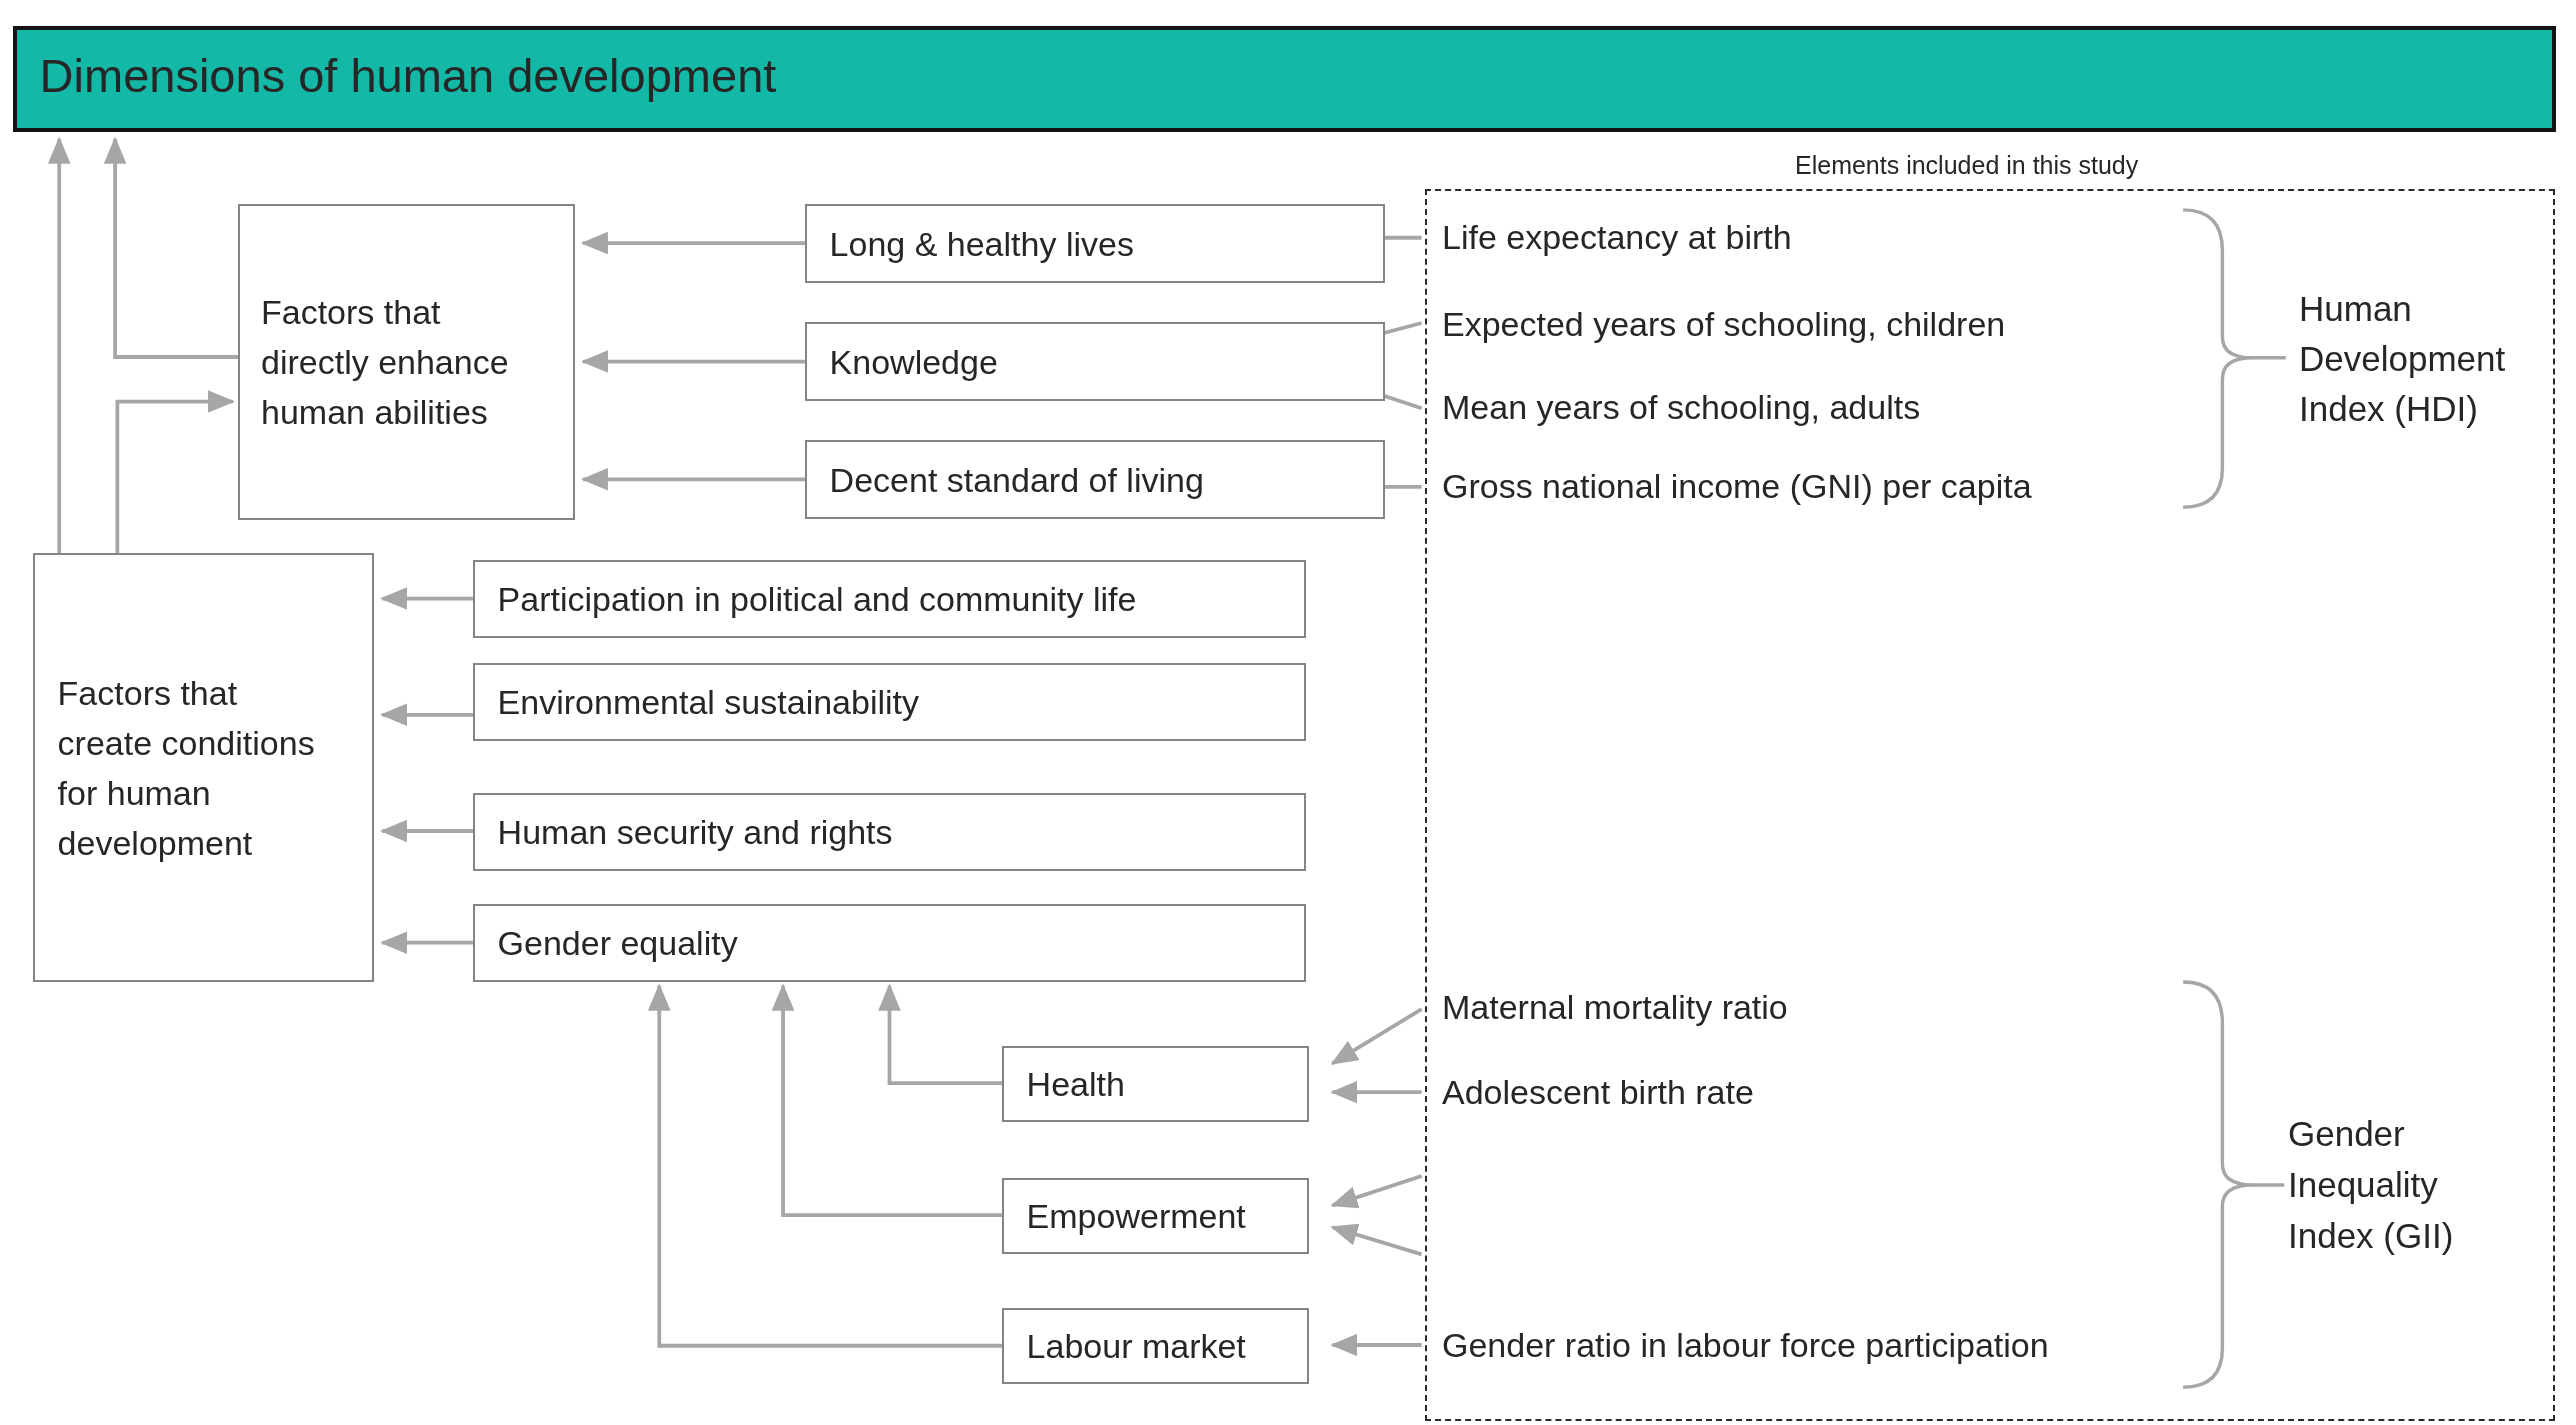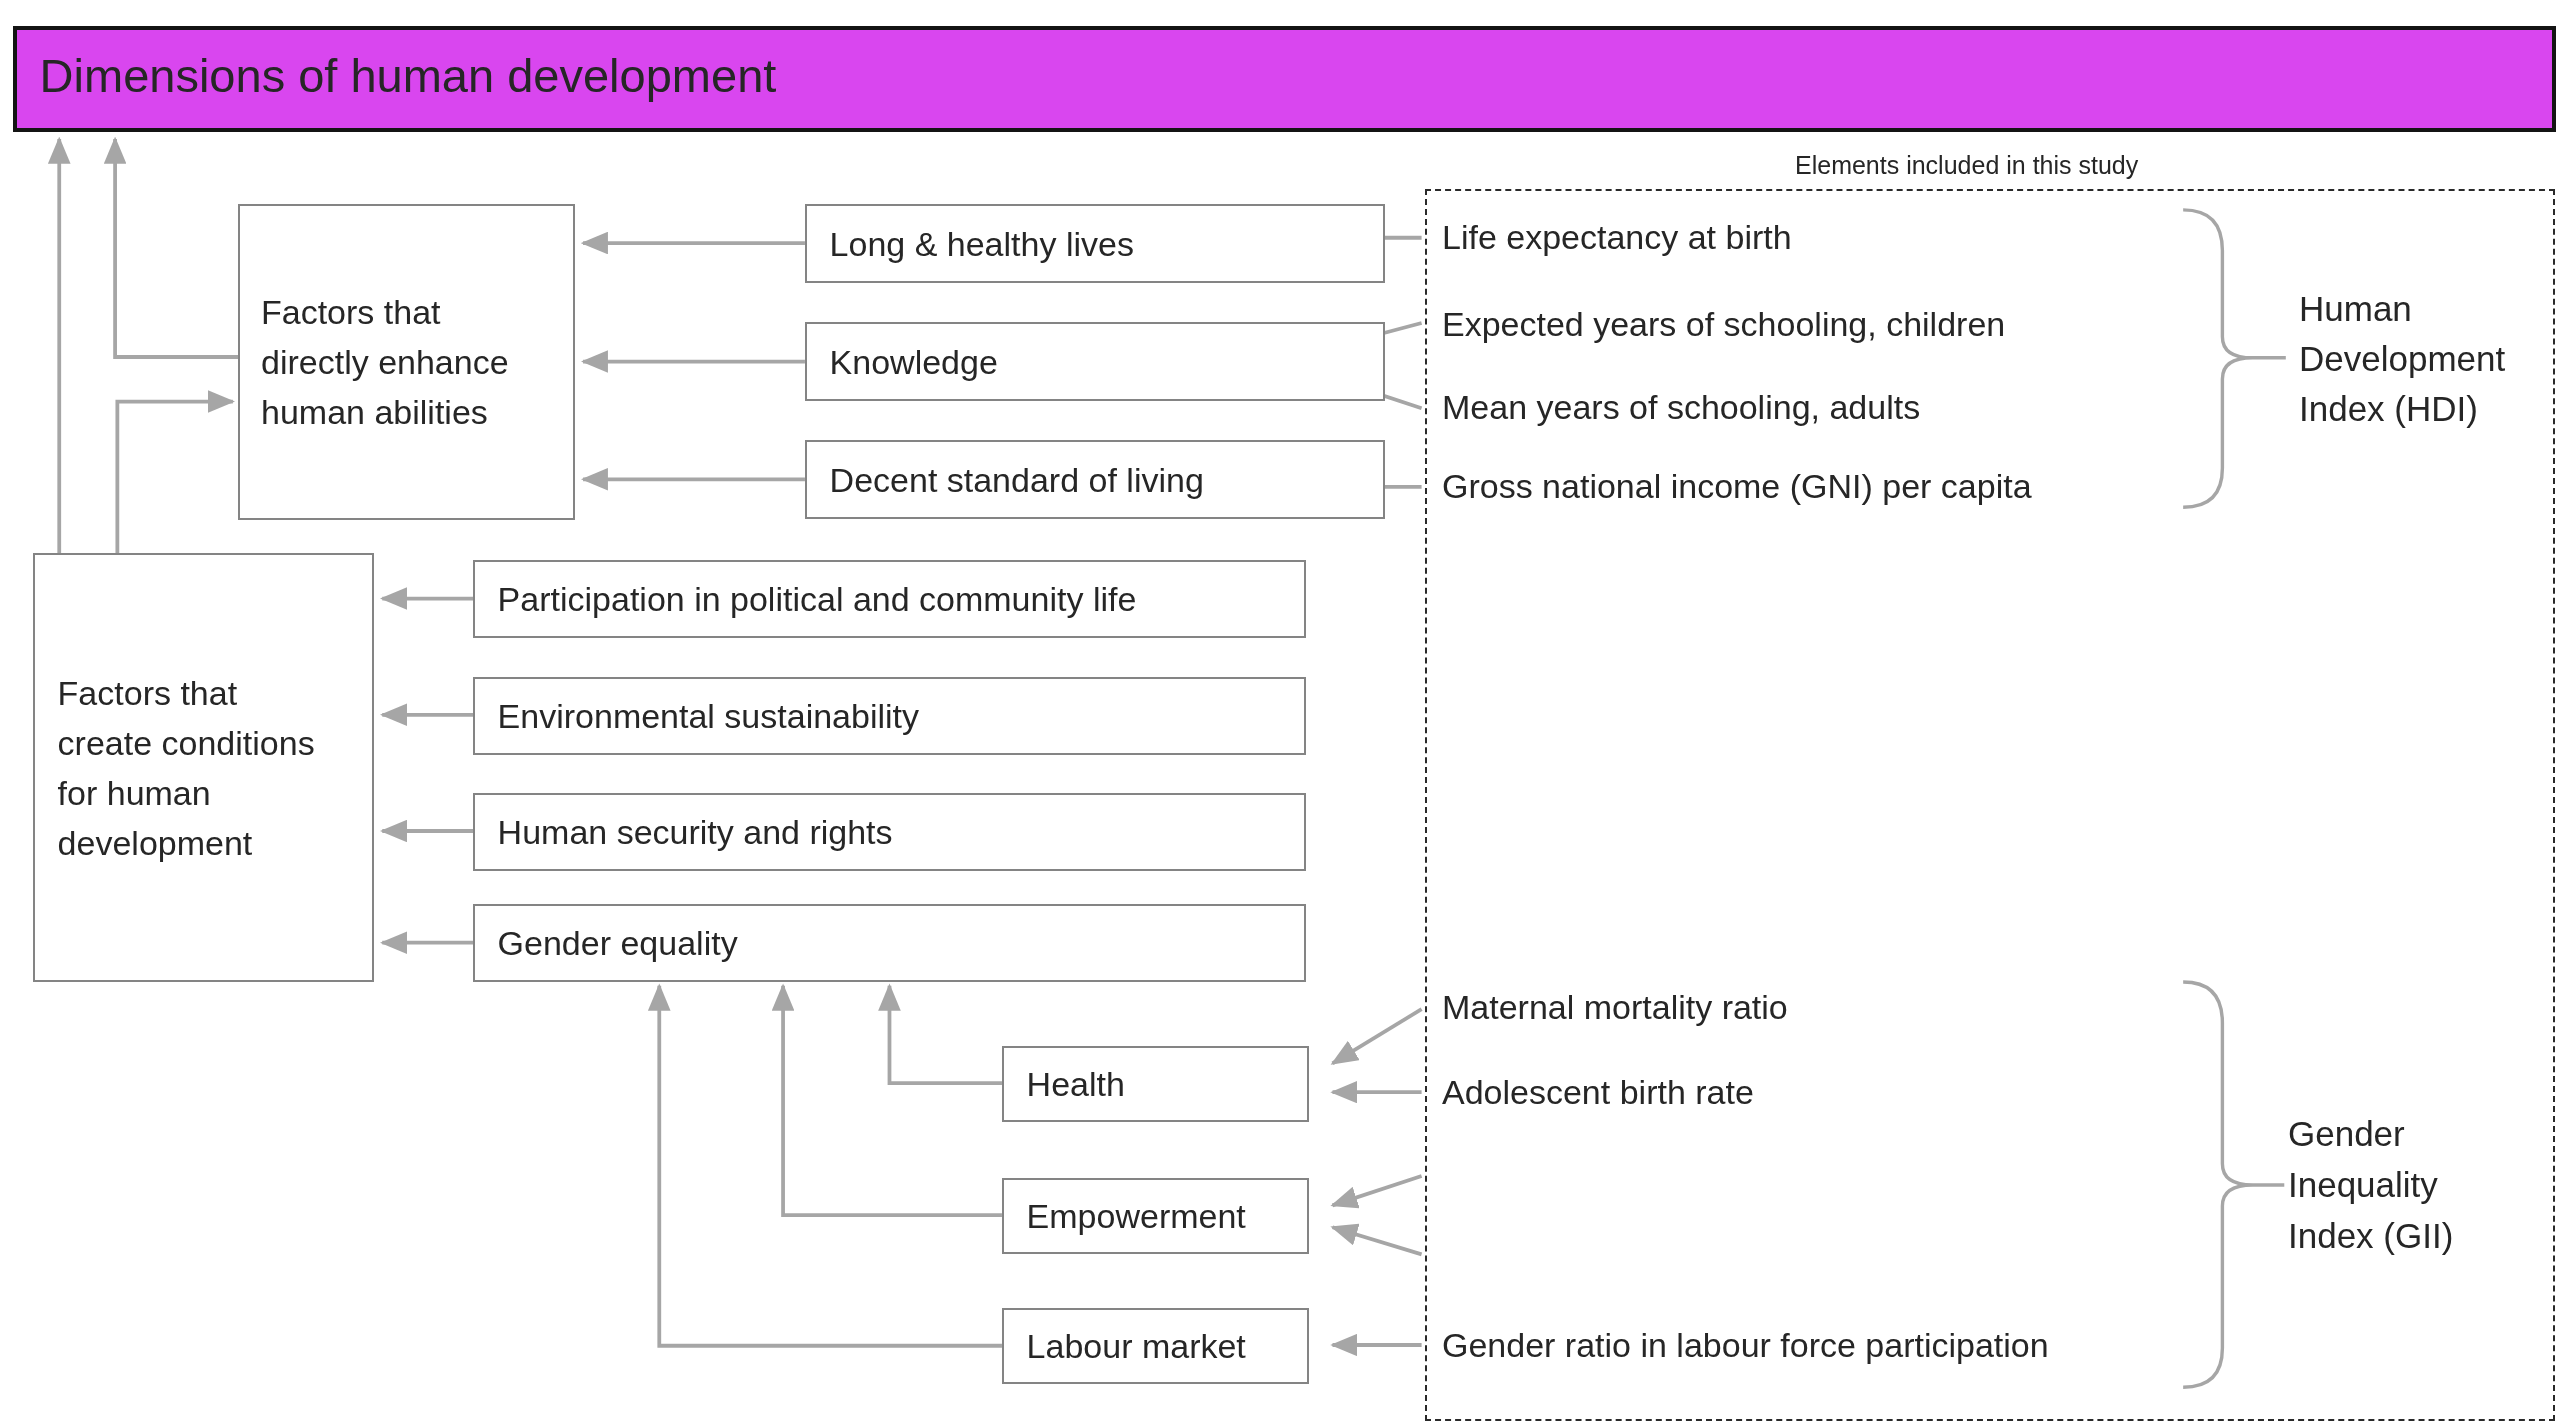--- a/index.html
+++ b/index.html
@@ -22,21 +22,21 @@
     padding-left:22.6px;
     white-space:nowrap;
   }
   .preline{white-space:pre-line;}
   .title-box{
     left:13px;top:26.4px;width:2543px;height:106px;
     border:4.5px solid #141414;
     font-size:47px;line-height:57px;
     align-items:flex-start;
     padding-top:16.6px;
-    background:#d946ef;
+    background:#14b8a6;
   }
   .dashed-box{
     position:absolute;
     left:1425px;top:189px;width:1130px;height:1232px;
     border:2.3px dashed #2a2a2a;
     box-sizing:border-box;
     background:transparent;
   }
   .annotation{
     position:absolute;left:1795px;top:149px;
@@ -52,21 +52,21 @@
   .index-label.hdi{left:2299px;top:284px;line-height:50px;}
   .index-label.gii{left:2288px;top:1108px;line-height:51px;}
   
   .node-enhance{left:238px;top:204px;width:337px;height:316px;padding-left:21px;}
   .node-conditions{left:33px;top:553px;width:341px;height:429px;padding-left:22.6px;}
   
   .dim{left:805px;width:580px;height:79px;}
   .dim0{top:204px;} .dim1{top:322px;} .dim2{top:440px;}
   
   .cdim{left:473px;width:833px;height:78px;}
-  .cdim0{top:560px;} .cdim1{top:677px;} .cdim2{top:793px;} .cdim3{top:904px;}
+  .cdim0{top:560px;} .cdim1{top:663px;} .cdim2{top:793px;} .cdim3{top:904px;}
   
   .gdim{left:1002px;width:307px;height:76px;}
   .gdim0{top:1046px;} .gdim1{top:1178px;} .gdim2{top:1308px;}
   
   .ind-hdi0{top:215px;} .ind-hdi1{top:302px;} .ind-hdi2{top:385px;} .ind-hdi3{top:464px;}
   .ind-gii0{top:985px;} .ind-gii1{top:1070px;} .ind-gii2{top:1153px;} .ind-gii3{top:1234px;} .ind-gii4{top:1323px;}
 </style>
 </head>
 <body>
 

